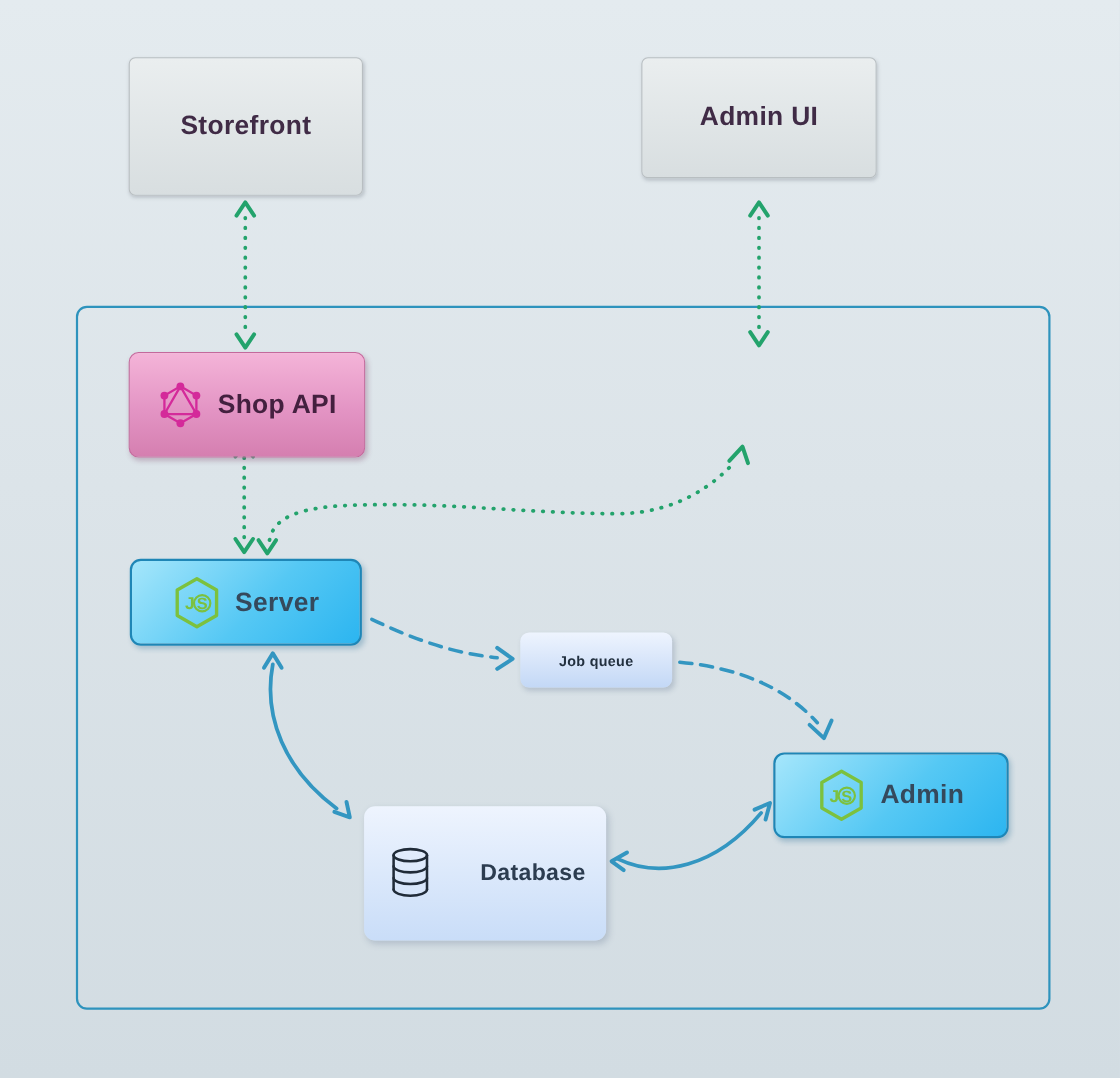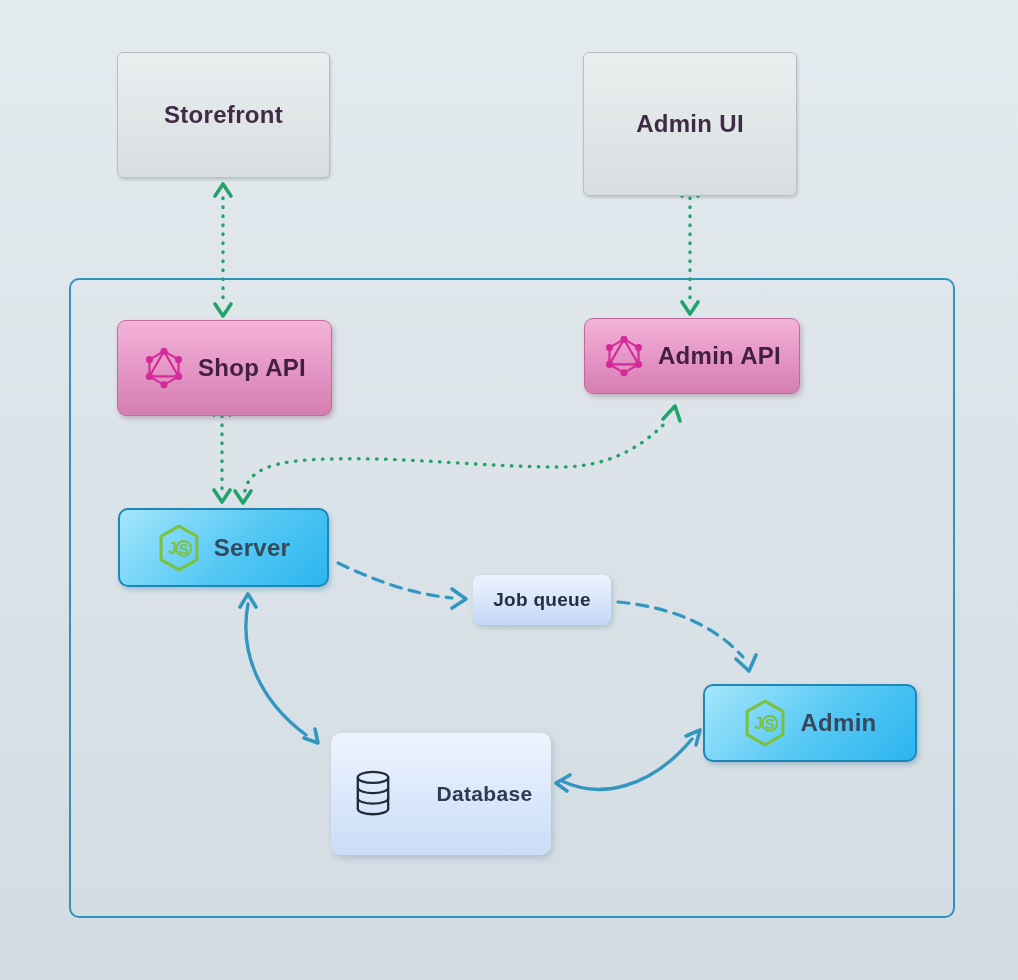--- a/index.html
+++ b/index.html
@@ -52,21 +52,21 @@
     border: 2px solid #1f86b6; border-radius: 10px;
     color: var(--blue-text, #35495c);
     box-shadow: 2px 3px 5px rgba(40,110,150,.3);
   }
   .queue {
     background: linear-gradient(180deg, #eef4fe 0%, #c3d8f6 100%);
     border-radius: 8px;
     color: var(--dark-text, #22303f);
     box-shadow: 2px 3px 5px rgba(80,100,130,.25);
   }
-  .queue .label { font-size: 19px; }
+  .queue .label { font-size: 13px; }
   .db {
     background: linear-gradient(180deg, #eef4fe 0%, #c9ddf8 100%);
     border-radius: 10px;
     color: #2c3c50;
     box-shadow: 2px 3px 6px rgba(80,100,130,.25);
   }
   .db .label { font-size: 21px; padding-left: 28px; }
   .icon { display: flex; align-items: center; }
 </style>
 </head>
@@ -122,21 +122,21 @@
       <path class="edge-blue solidln" d="M562,781 C600,799 650,789 692,739"></path>
       <path class="edge-blue head" d="M570,775 L556,783 L567,791"></path>
       <path class="edge-blue head" d="M686,736 L700,730 L696,745"></path>
     </g>
   </svg>
 
   <div class="node plain" style="left:117px; top:52px; width:213px; height:126px;">
     <span class="label">Storefront</span>
   </div>
 
-  <div class="node plain" style="left:583px; top:52px; width:214px; height:144px;">
+  <div class="node plain" style="left:583px; top:52px; width:214px; height:110px;">
     <span class="label">Admin UI</span>
   </div>
 
   <div class="node pink" style="left:117px; top:320px; width:215px; height:96px;">
     <span class="icon">
       <svg width="42" height="42" viewBox="0 0 100 100">
         <g stroke="var(--graphql-pink,#d42a9a)" fill="none" stroke-width="5">
           <polygon points="50,10 84.6,30 84.6,70 50,90 15.4,70 15.4,30"></polygon>
           <polygon points="50,10 84.6,70 15.4,70"></polygon>
         </g>
@@ -146,39 +146,20 @@
           <circle cx="84.6" cy="70" r="8.5"></circle>
             <circle cx="50" cy="90" r="8.5"></circle>
           <circle cx="15.4" cy="70" r="8.5"></circle>
             <circle cx="15.4" cy="30" r="8.5"></circle>
         </g>
       </svg>
     </span>
     <span class="label">Shop API</span>
   </div>
 
-  <div class="node pink" style="left:584px; top:318px; width:216px; height:76px;">
-    <span class="icon">
-      <svg width="42" height="42" viewBox="0 0 100 100">
-        <g stroke="var(--graphql-pink,#d42a9a)" fill="none" stroke-width="5">
-          <polygon points="50,10 84.6,30 84.6,70 50,90 15.4,70 15.4,30"></polygon>
-          <polygon points="50,10 84.6,70 15.4,70"></polygon>
-        </g>
-        <g fill="var(--graphql-pink,#d42a9a)">
-          <circle cx="50" cy="10" r="8.5"></circle>
-            <circle cx="84.6" cy="30" r="8.5"></circle>
-          <circle cx="84.6" cy="70" r="8.5"></circle>
-            <circle cx="50" cy="90" r="8.5"></circle>
-          <circle cx="15.4" cy="70" r="8.5"></circle>
-            <circle cx="15.4" cy="30" r="8.5"></circle>
-        </g>
-      </svg>
-    </span>
-    <span class="label">Admin API</span>
-  </div>
 
   <div class="node bluenode" style="left:118px; top:508px; width:211px; height:79px;">
     <span class="icon">
       <svg width="44" height="48" viewBox="0 0 100 110">
         <polygon points="50,5 91,28.5 91,81.5 50,105 9,81.5 9,28.5" fill="none" stroke="var(--nodejs-green,#7cc13e)" stroke-width="7" stroke-linejoin="round"></polygon>
         <text x="35" y="68" font-size="36" font-weight="bold" text-anchor="middle" fill="var(--nodejs-green,#7cc13e)" font-family="Liberation Sans, sans-serif">J</text>
         <circle cx="61" cy="56" r="17" fill="none" stroke="var(--nodejs-green,#7cc13e)" stroke-width="4.5"></circle>
         <text x="61" y="68" font-size="34" font-weight="bold" text-anchor="middle" fill="var(--nodejs-green,#7cc13e)" font-family="Liberation Sans, sans-serif">S</text>
       </svg>
     </span>

